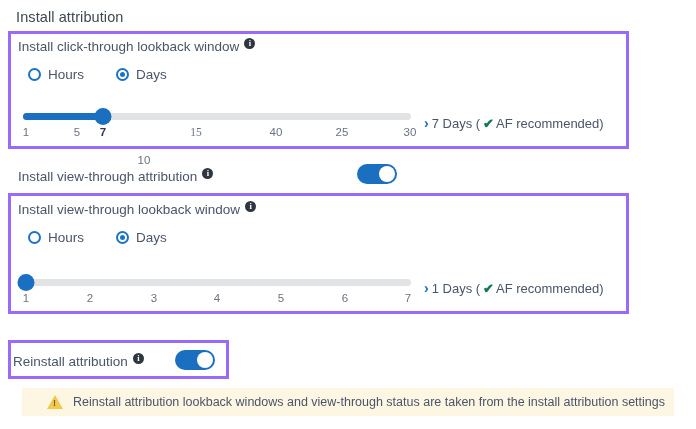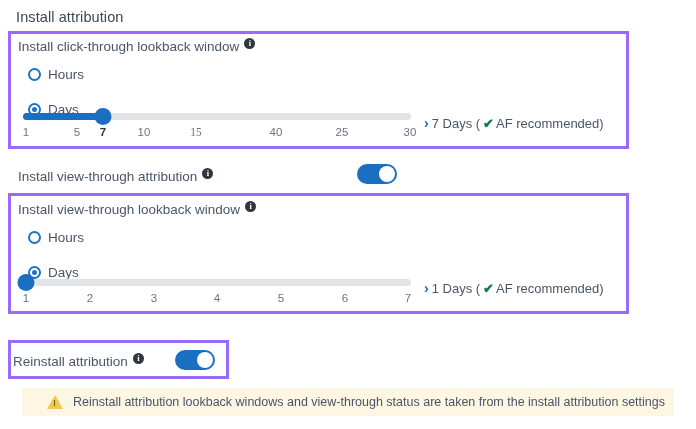--- a/index.html
+++ b/index.html
@@ -59,23 +59,22 @@
     margin-left: 5px;
     position: relative;
     top: 1px;
     font-family: "Liberation Serif", serif;
   }
 
   
   .radio-row {
     position: absolute;
     display: flex;
-    align-items: flex-start;
-    gap: 20px;
-    flex-direction: column;
+    align-items: center;
+    gap: 32px;
   }
   .radio-item {
     display: flex;
     align-items: center;
     gap: 7px;
     cursor: pointer;
   }
   .radio-mark {
     width: 13px;
     height: 13px;
@@ -241,21 +240,21 @@
   </div>
 </div>
 
 <div class="slider-wrap" style="left:23px; top:113px; width:388px;">
   <div class="slider-track" style="width:388px;"></div>
   <div class="slider-fill" style="width:80px;"></div>
   <div class="slider-thumb" style="left:80px;"></div>
   <span class="tick-label" style="left:3px;">1</span>
   <span class="tick-label" style="left:54px;">5</span>
   <span class="tick-label current" style="left:80px;">7</span>
-  <span class="tick-label" style="left:121px;">10</span>
+  <span class="tick-label" style="left:121px;margin-top:28px;">10</span>
   <span class="tick-label" style="left:173px;font-family:Liberation Serif, serif;">15</span>
   <span class="tick-label" style="left:253px;">40</span>
   <span class="tick-label" style="left:319px;text-align:right;">25</span>
   <span class="tick-label" style="left:387px;">30</span>
 </div>
 
 <div class="reco" style="left:424px; top:115px;">
   <span class="chev">›</span>
   <span>7 Days (</span>
   <span class="check">✔</span>

